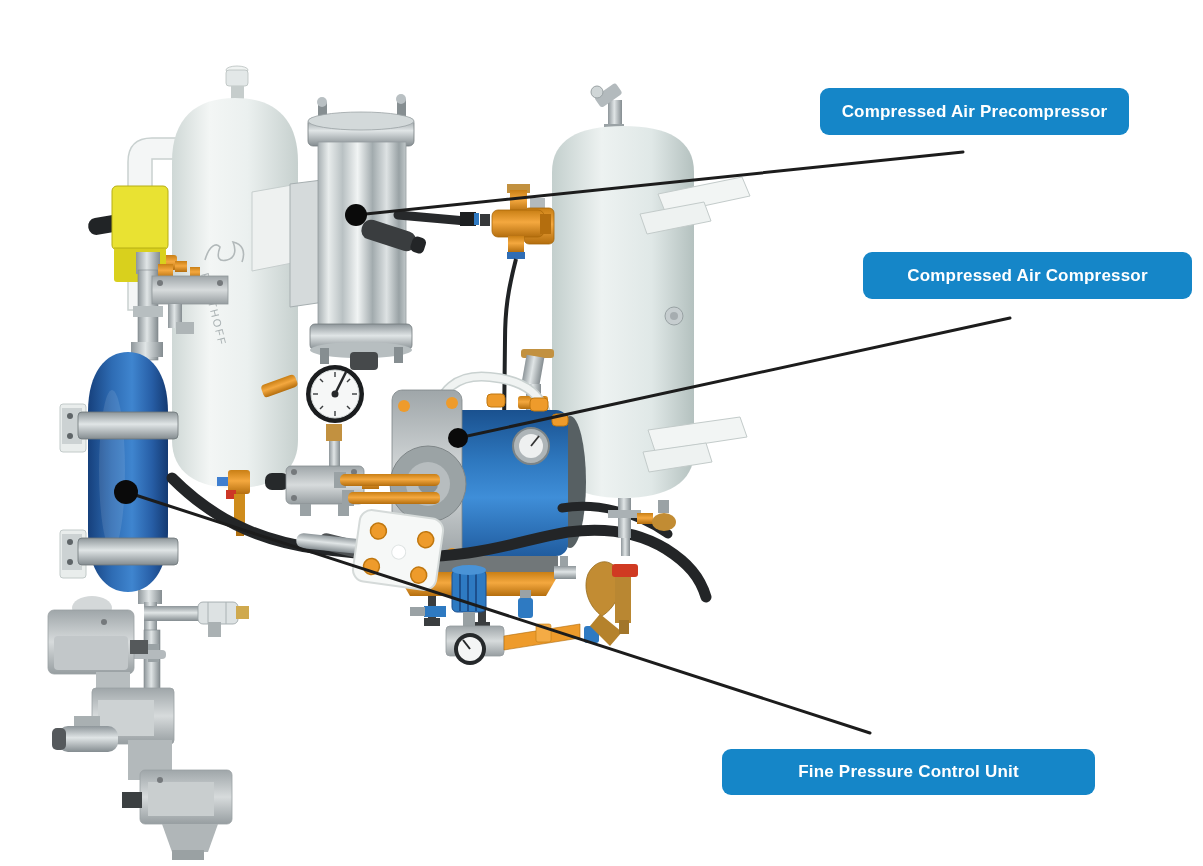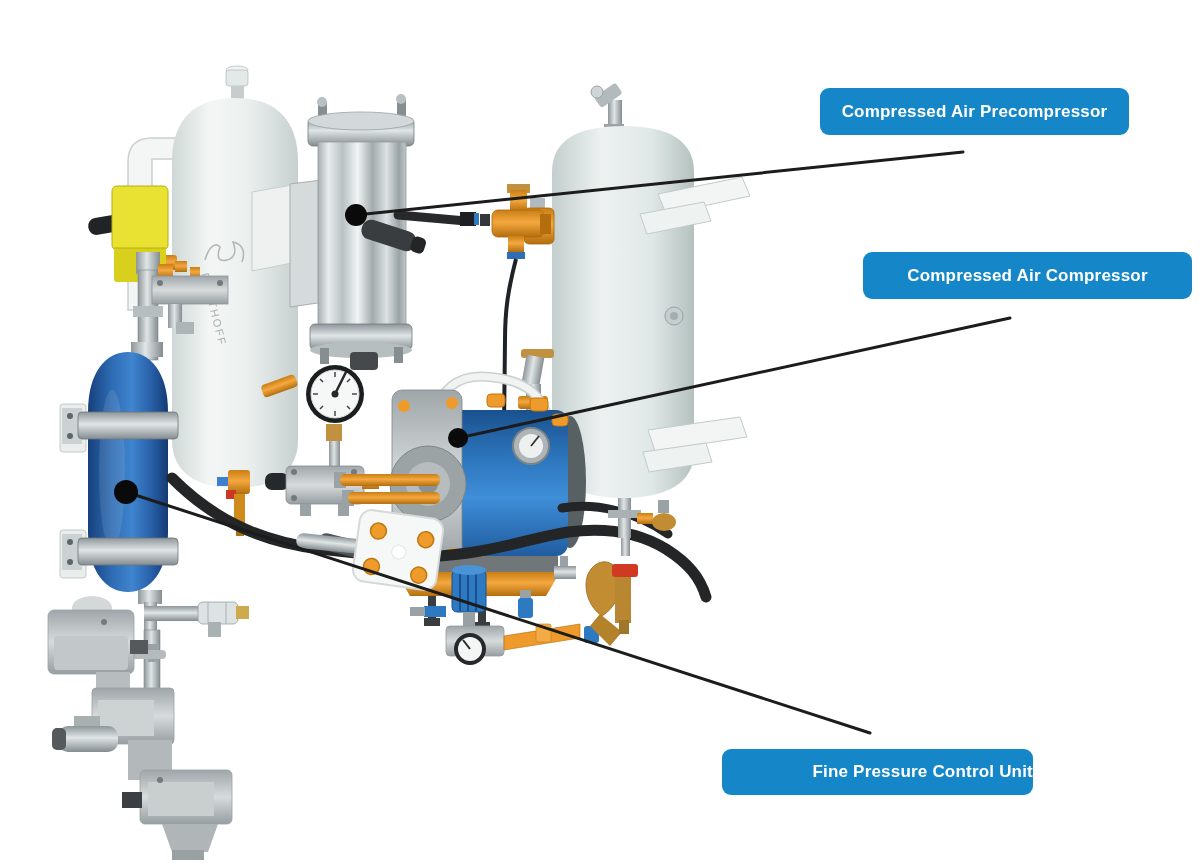--- a/index.html
+++ b/index.html
@@ -15,21 +15,21 @@
     position:absolute;
     background:var(--label-bg,#1586c8);
     color:var(--label-text,#fff);
     border-radius:9px;
     display:flex;align-items:center;justify-content:center;
     font-weight:bold;font-size:17px;letter-spacing:.2px;
     text-align:center;
   }
   .c1{left:820px;top:88px;width:309px;height:47px;}
   .c2{left:863px;top:252px;width:329px;height:47px;}
-  .c3{left:722px;top:749px;width:311px;height:46px;justify-content:flex-end;}
+  .c3{left:722px;top:749px;width:373px;height:46px;}
 </style>
 </head>
 <body>
 
 <div class="stage">
 
 <svg viewBox="0 0 1203 866" width="1203" height="866">
   <defs>
     <linearGradient id="gTankL" x1="0" y1="0" x2="1" y2="0">
       <stop offset="0" stop-color="#cfd8d6"></stop>

